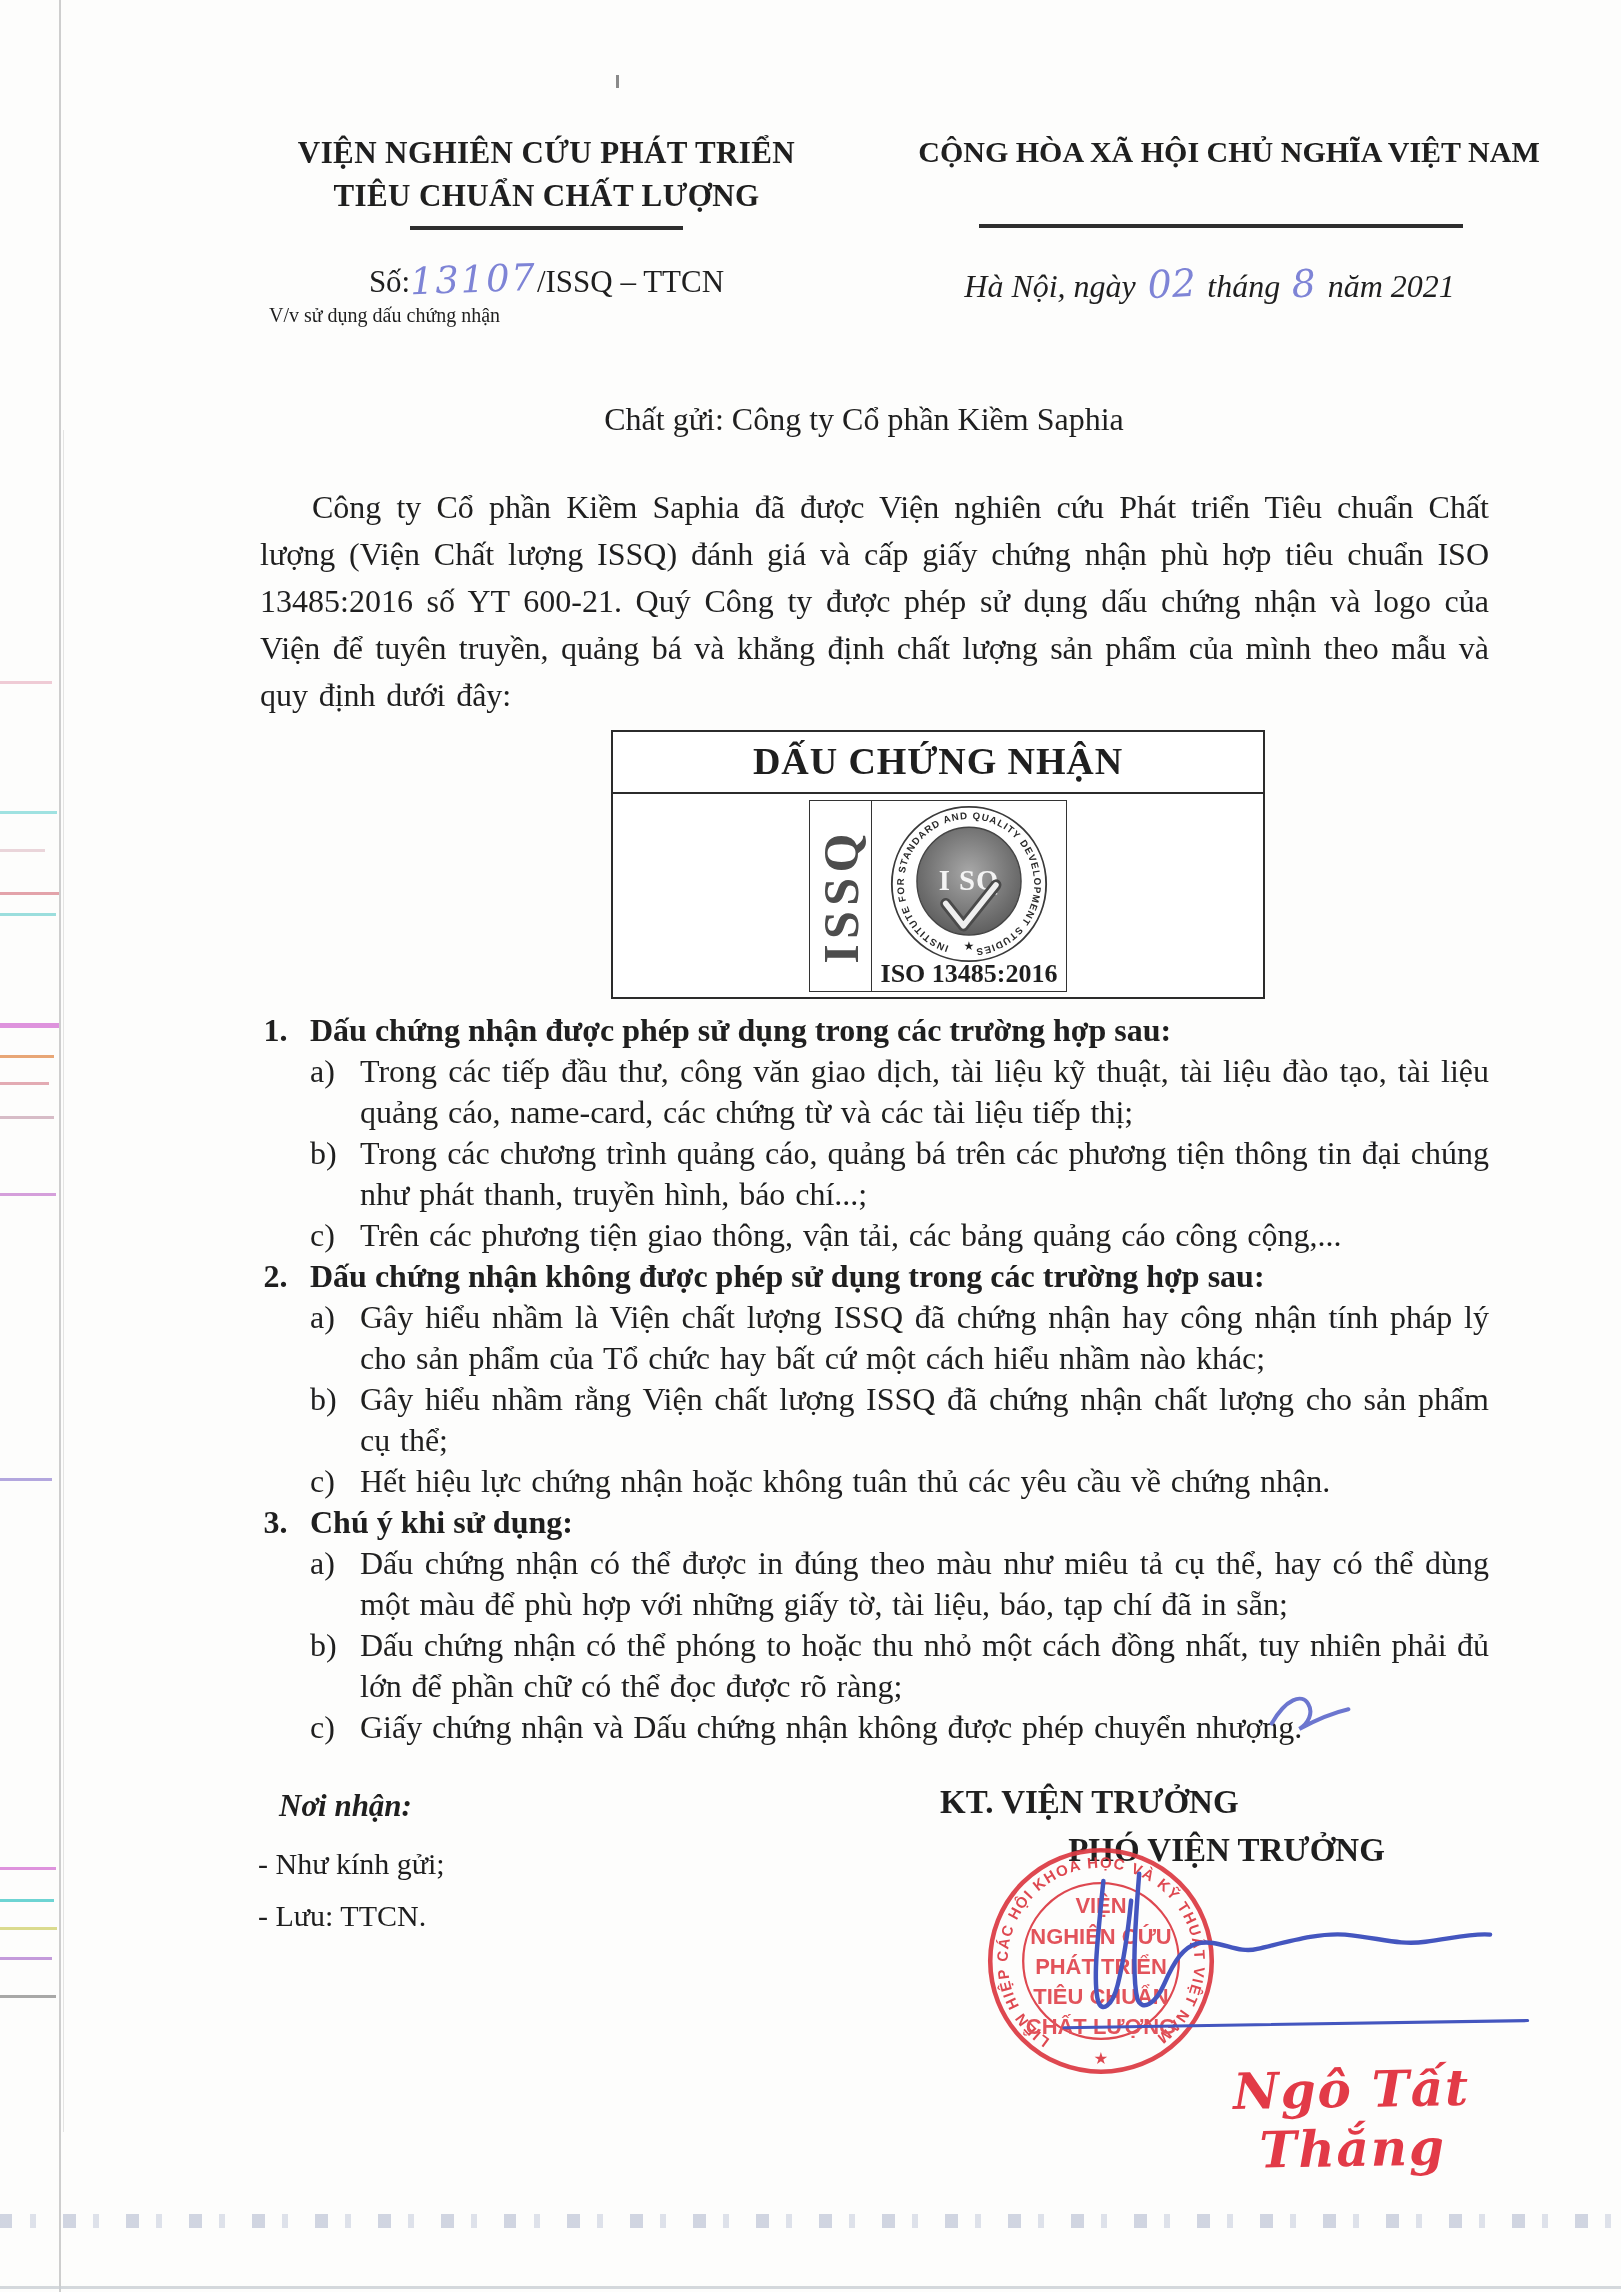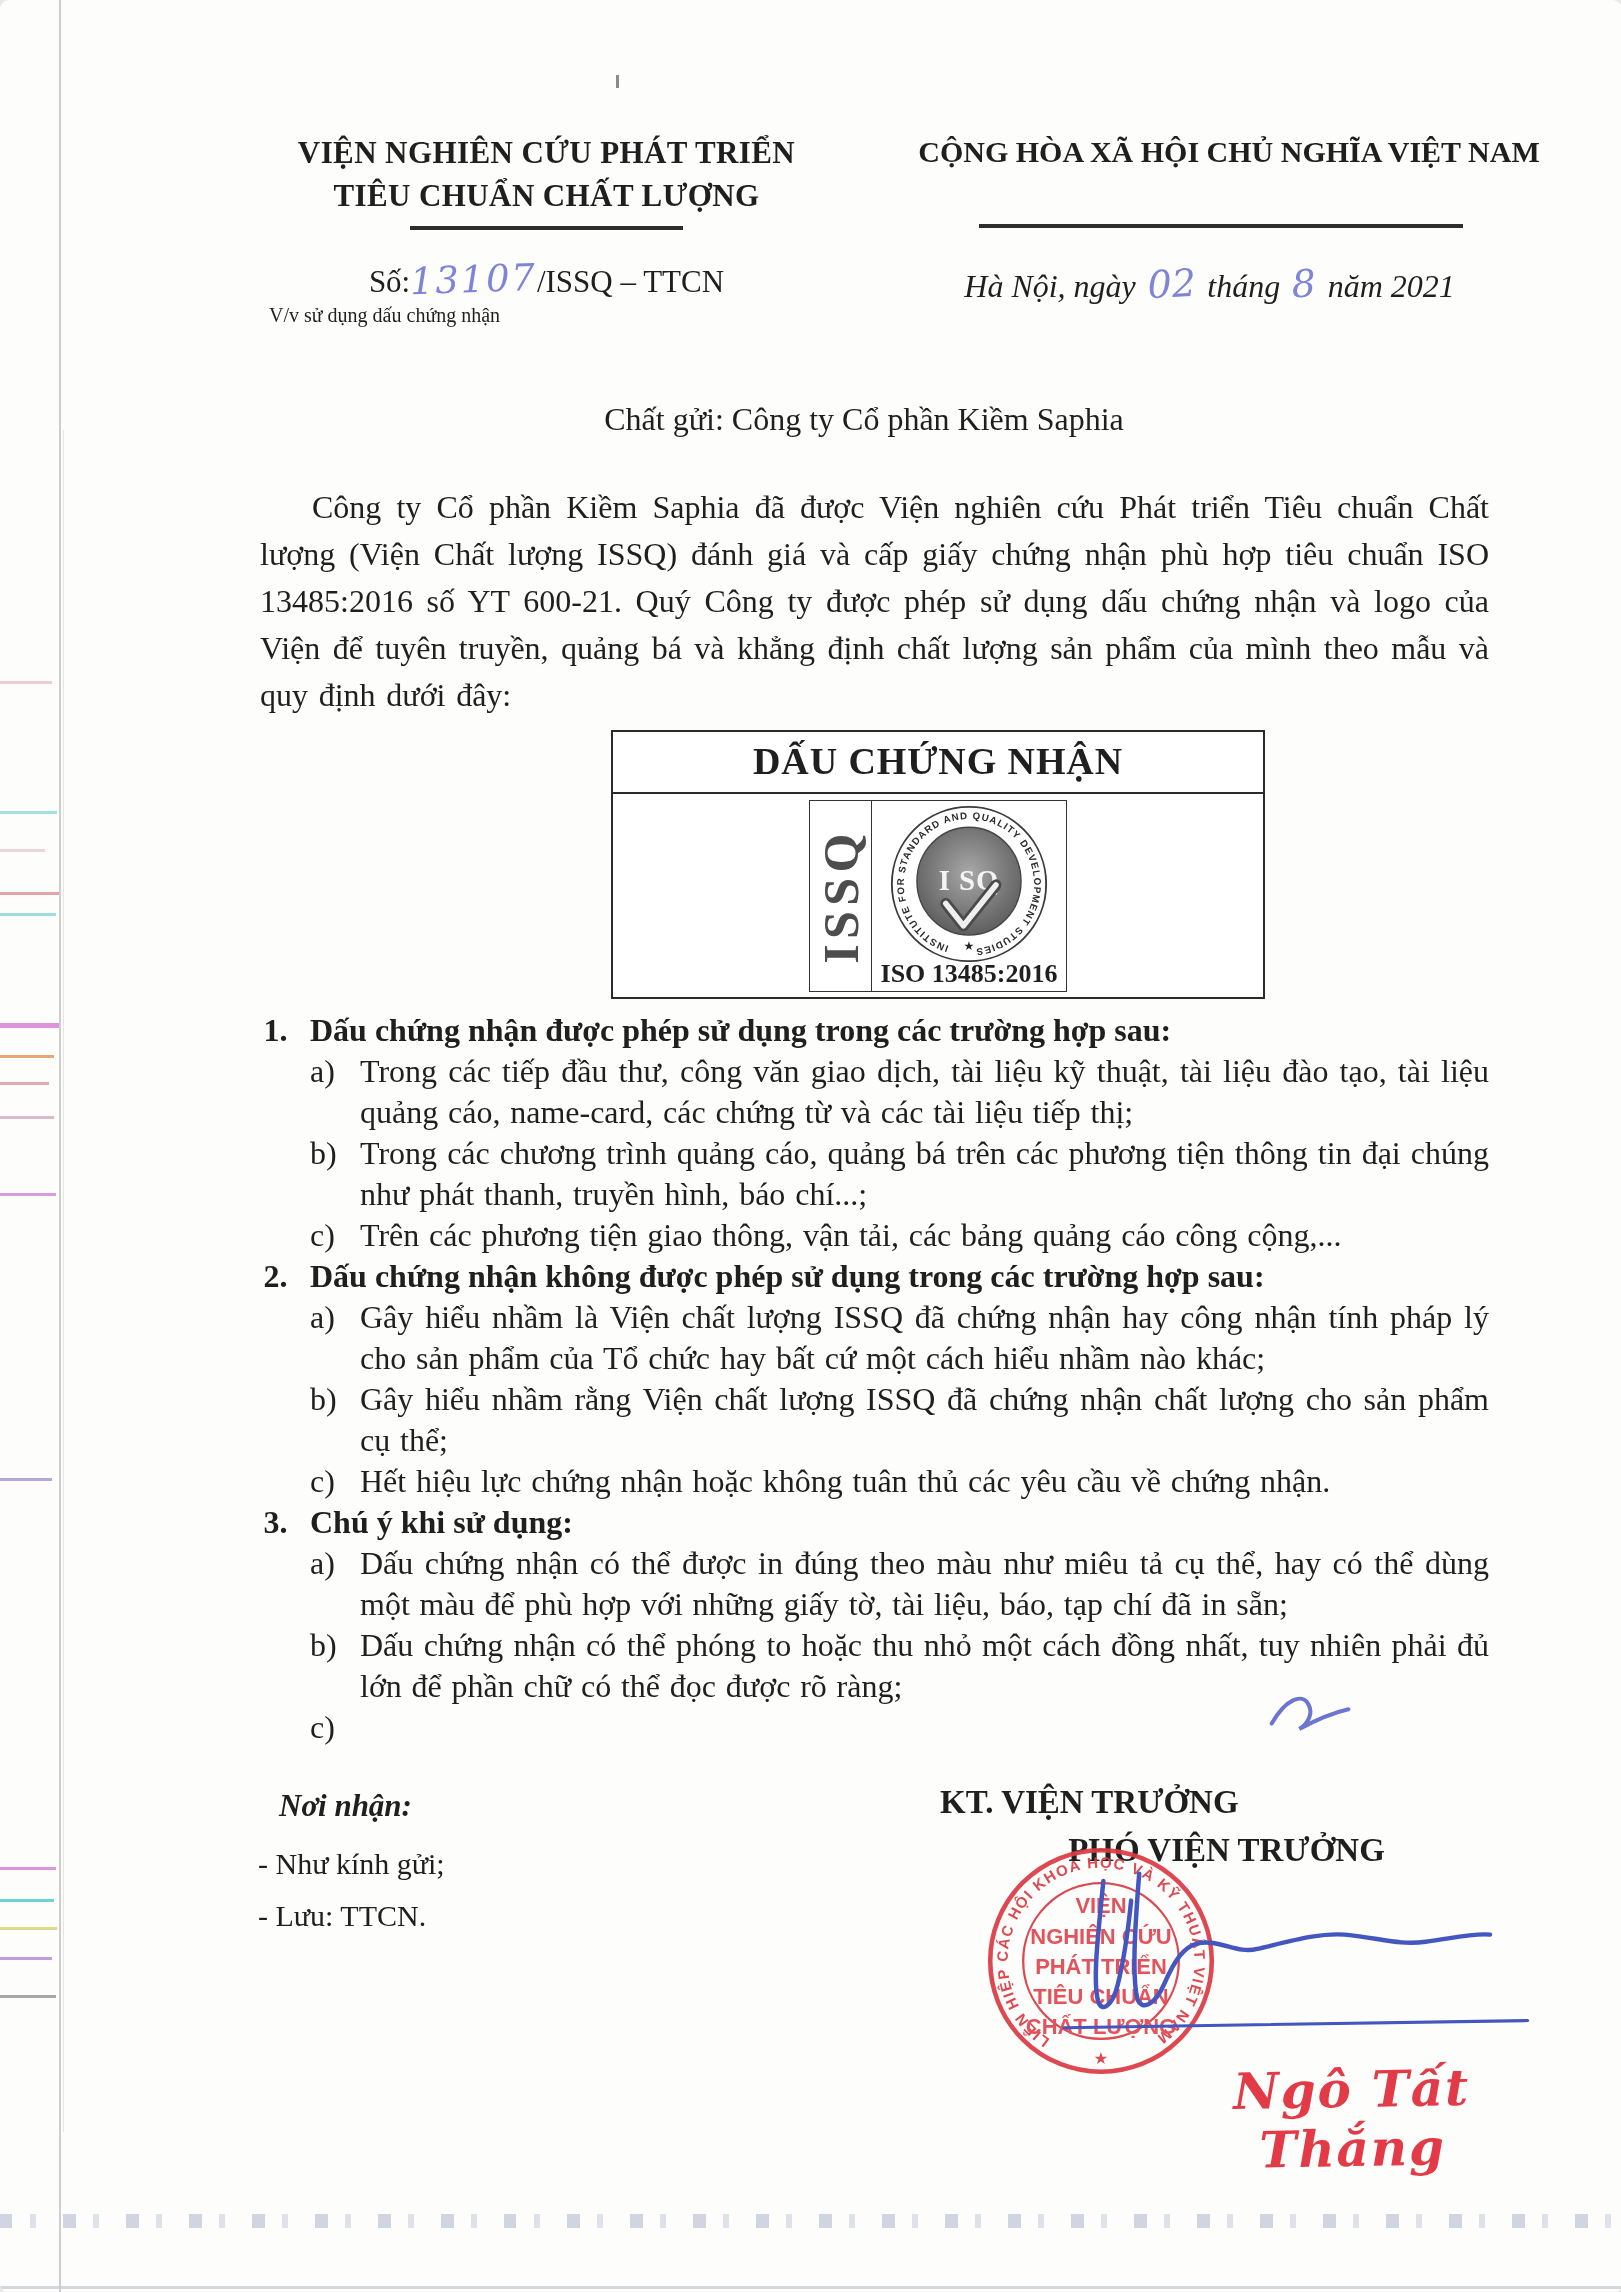--- a/index.html
+++ b/index.html
@@ -1,19 +1,19 @@
 <!DOCTYPE html>
 <html style="font-size:14.3px"><head>
 <meta charset="utf-8">
 <style>
   html,body{margin:0;padding:0;background:#e8e8e8;}
   .page{
     position:relative; width:1622px; height:2293px;
     background:#fdfdfc; overflow:hidden;
-    font-family:"Liberation Serif", serif; color:#1f1f1f;border-radius:9px;
+    font-family:"Liberation Serif", serif; color:#1f1f1f;
   }
   .abs{position:absolute;}
   
   .org-block{left:269px; top:131px; width:555px; text-align:center; line-height:43px;
     font-weight:bold; font-size:31px; letter-spacing:0.4px;}
   .nat-block{left:891px; top:131px; width:636px; text-align:center;margin-left:20px;}
   .nat-line1{font-weight:bold; font-size:30px; line-height:41px;}
   .nat-line2{font-weight:bold; font-size:33px; line-height:45px;}
   .rule{background:#2e2e2e; height:3.6px;}
   .org-rule{left:410px; top:226px; width:273px;}
@@ -175,20 +175,21 @@
     <div class="item">
       <span class="item-label">a)</span>
       <span>Dấu chứng nhận có thể được in đúng theo màu như miêu tả cụ thể, hay có thể dùng một màu để phù hợp với những giấy tờ, tài liệu, báo, tạp chí đã in sẵn;</span>
     </div>
     <div class="item">
       <span class="item-label">b)</span>
       <span>Dấu chứng nhận có thể phóng to hoặc thu nhỏ một cách đồng nhất, tuy nhiên phải đủ lớn để phần chữ có thể đọc được rõ ràng;</span>
     </div>
     <div class="item">
       <span class="item-label">c)</span>
+      <span>Giấy chứng nhận và Dấu chứng nhận không được phép chuyển nhượng.</span>
     </div>
   </div>
 
   <svg class="abs" style="left:1261px; top:1684px;" width="107" height="63" viewBox="0 0 120 70">
     <path d="M 12,44 C 28,16 46,10 53,22 C 59,32 53,44 43,50 C 58,42 76,33 98,28" fill="none" stroke="#6c76cf" stroke-width="4.5" stroke-linecap="round"></path>
   </svg>
 
   <div class="abs recipients-label">Nơi nhận:</div>
   <div class="abs recipient-1">- Như kính gửi;</div>
   <div class="abs recipient-2">- Lưu: TTCN.</div>

